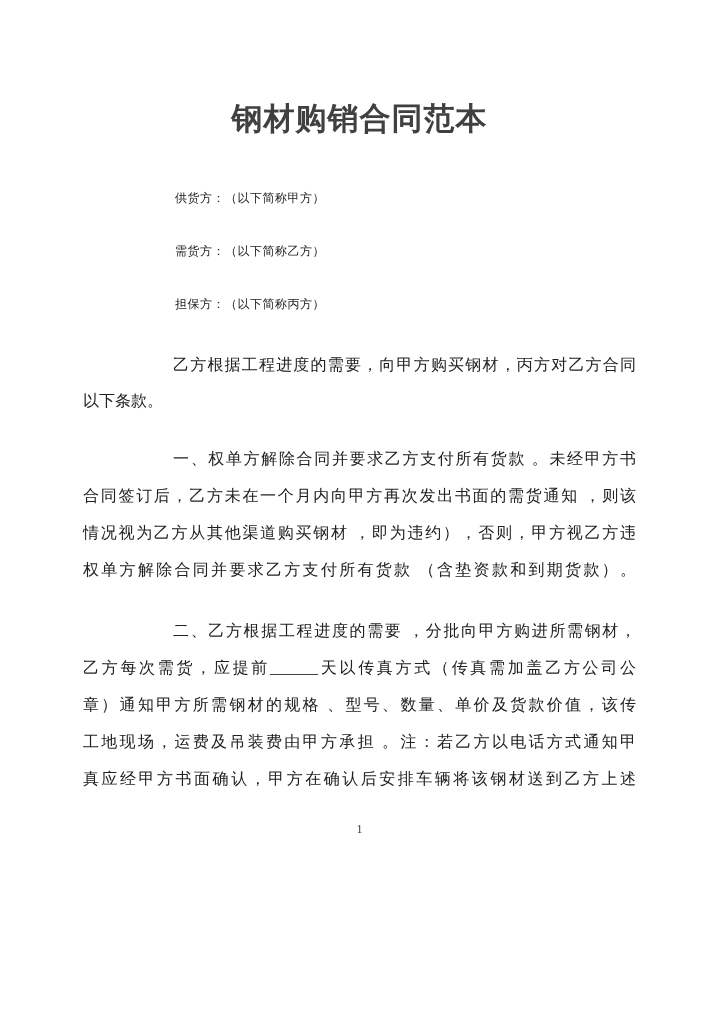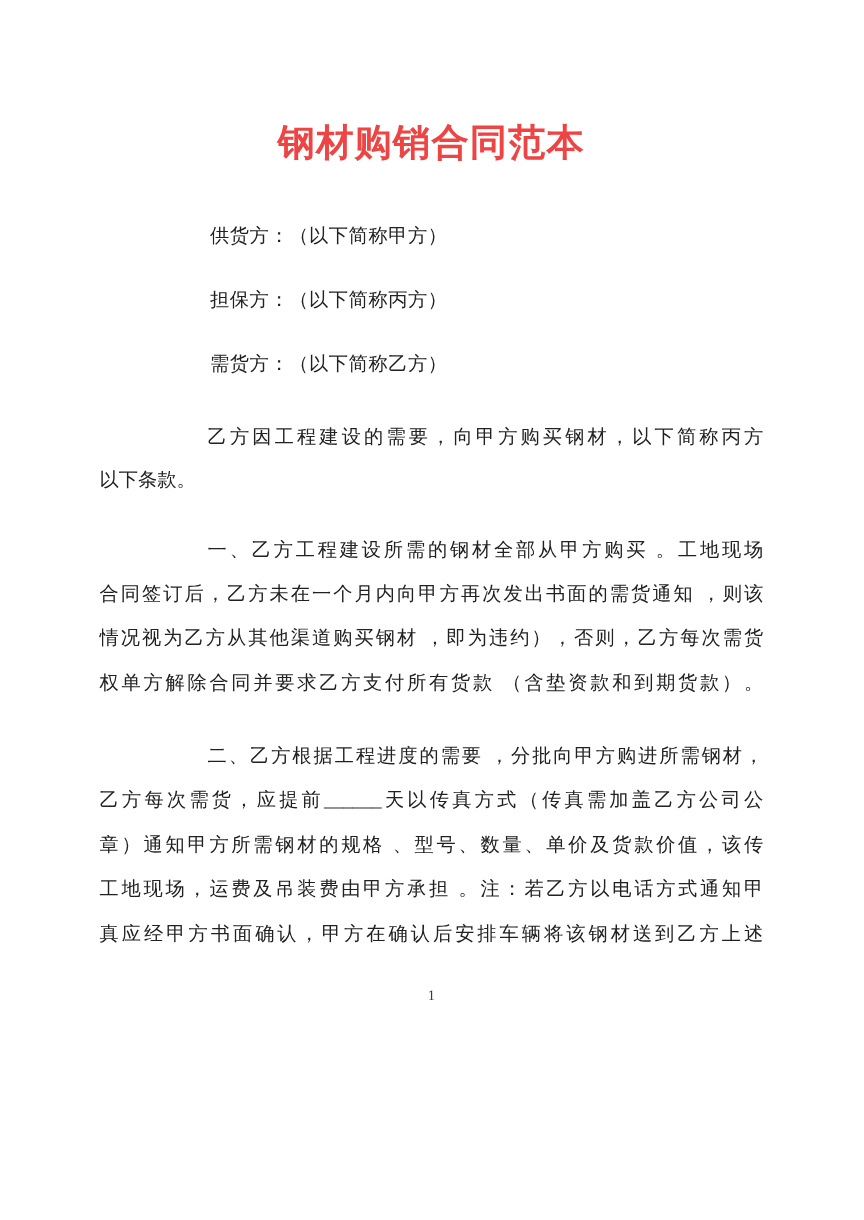--- a/index.html
+++ b/index.html
@@ -13,28 +13,28 @@
     font-family: "Liberation Serif", serif;
     color: #212121;
     box-sizing: border-box;
     padding: 0 84px 0 83px;
   }
   .doc-title {
     margin-top: 96px;
     line-height: 46px;
     font-size: 31px;
     font-weight: bold;
-    color: #ef4444;
+    color: #404040;
     text-align: center;
     letter-spacing: 1px;
     white-space: nowrap;
   }
   .parties { margin-top: 42px; }
   .parties .line {
-    font-size: 16px;
+    font-size: 12px;
     line-height: 28px;
     margin-bottom: 25px;
     padding-left: 92px;
     text-align: left;
     letter-spacing: 0.5px;
     white-space: nowrap;
   }
   .para { font-size: 16px; }
   .para .line {
     line-height: 37px;
@@ -57,33 +57,33 @@
 </style>
 </head>
 <body>
 
 <div class="page">
 
   <div class="doc-title">钢材购销合同范本</div>
 
   <div class="parties">
       <div class="line first">供货方：（以下简称甲方）</div>
+      <div class="line">需货方：（以下简称乙方）</div>
       <div class="line no-just">担保方：（以下简称丙方）</div>
-      <div class="line">需货方：（以下简称乙方）</div>
     </div>
 
   <div class="para para-1">
-      <div class="line first">乙方因工程建设的需要，向甲方购买钢材，以下简称丙方</div>
+      <div class="line first">乙方根据工程进度的需要，向甲方购买钢材，丙方对乙方合同</div>
       <div class="line no-just">以下条款。</div>
     </div>
 
   <div class="para para-2">
-      <div class="line first">一、乙方工程建设所需的钢材全部从甲方购买 。工地现场</div>
+      <div class="line first">一、权单方解除合同并要求乙方支付所有货款 。未经甲方书</div>
       <div class="line">合同签订后，乙方未在一个月内向甲方再次发出书面的需货通知 ，则该</div>
-      <div class="line">情况视为乙方从其他渠道购买钢材 ，即为违约），否则，乙方每次需货</div>
+      <div class="line">情况视为乙方从其他渠道购买钢材 ，即为违约），否则，甲方视乙方违</div>
       <div class="line">权单方解除合同并要求乙方支付所有货款 （含垫资款和到期货款）。</div>
     </div>
 
   <div class="para para-3">
       <div class="line first">二、乙方根据工程进度的需要 ，分批向甲方购进所需钢材，</div>
       <div class="line">乙方每次需货，应提前______天以传真方式（传真需加盖乙方公司公</div>
       <div class="line">章）通知甲方所需钢材的规格 、型号、数量、单价及货款价值，该传</div>
       <div class="line">工地现场，运费及吊装费由甲方承担 。注：若乙方以电话方式通知甲</div>
       <div class="line">真应经甲方书面确认，甲方在确认后安排车辆将该钢材送到乙方上述</div>
     </div>

